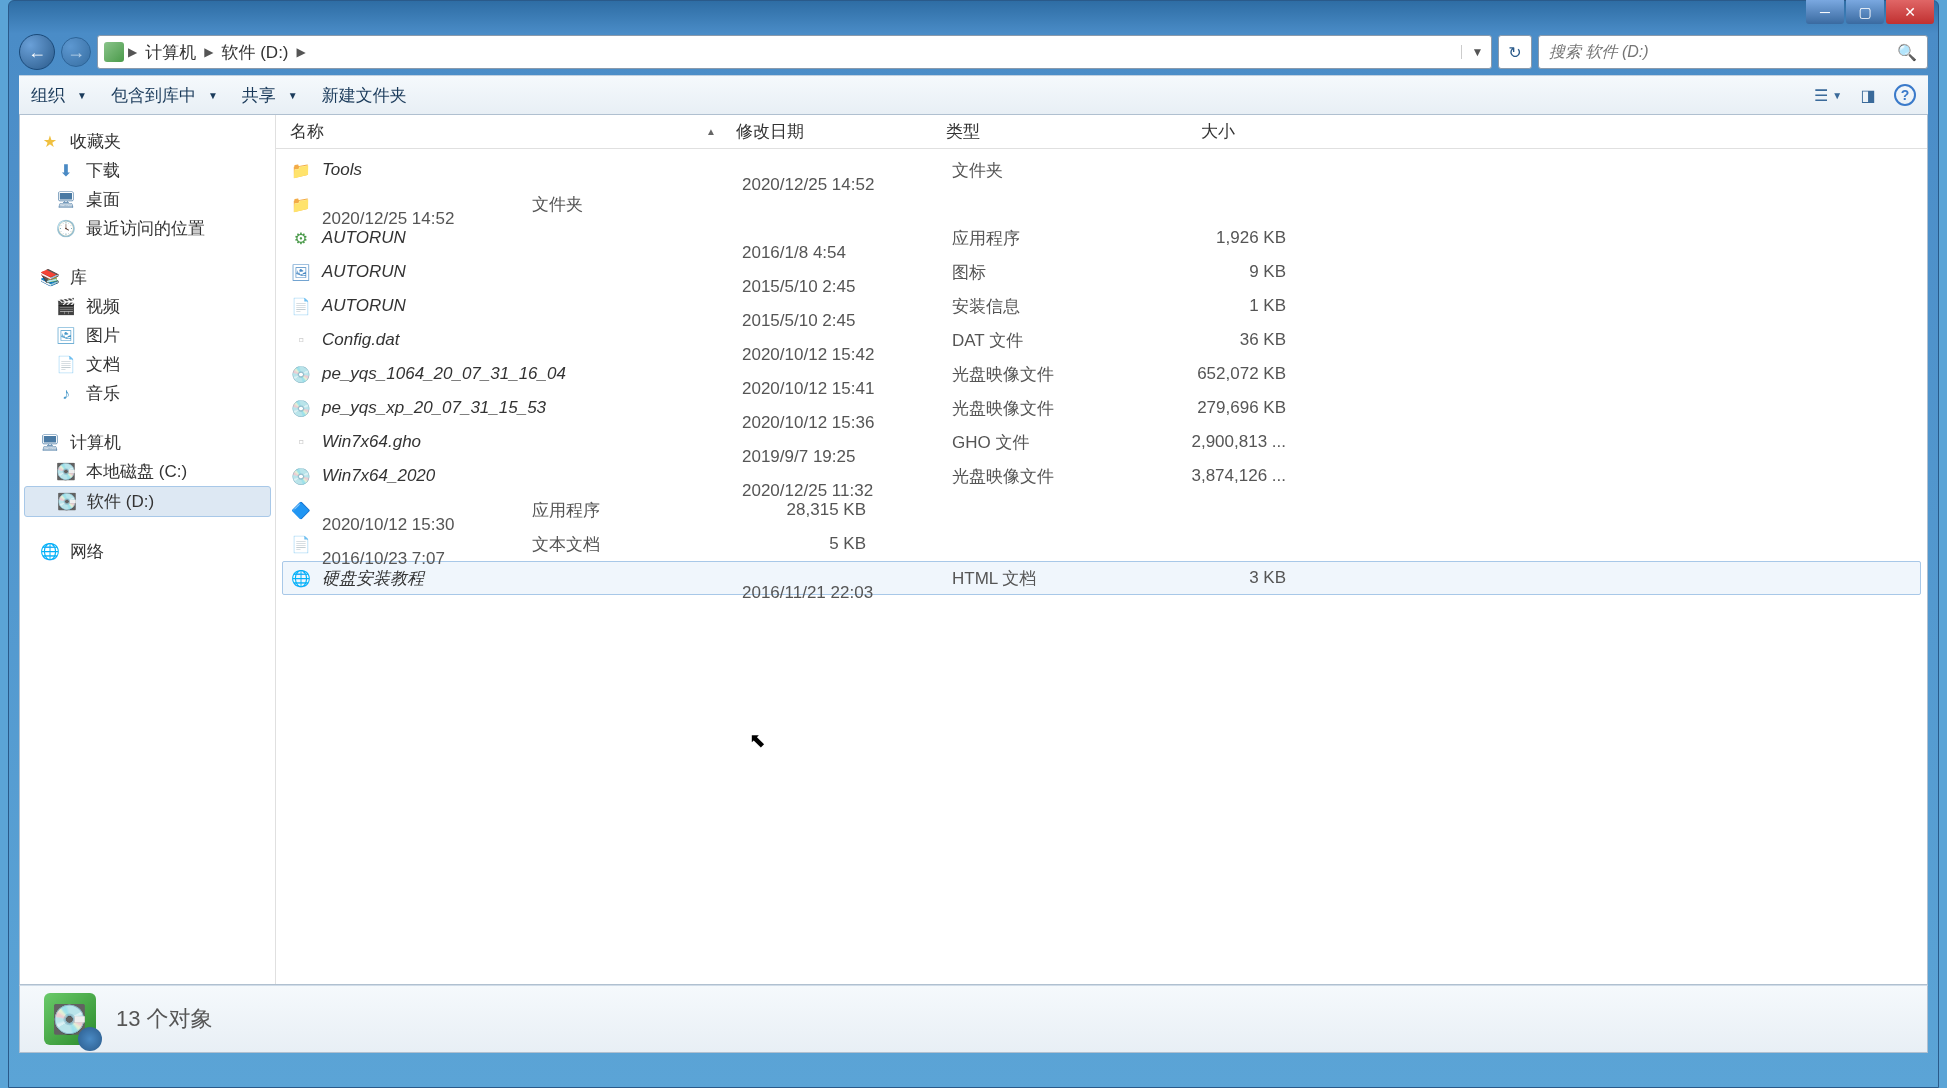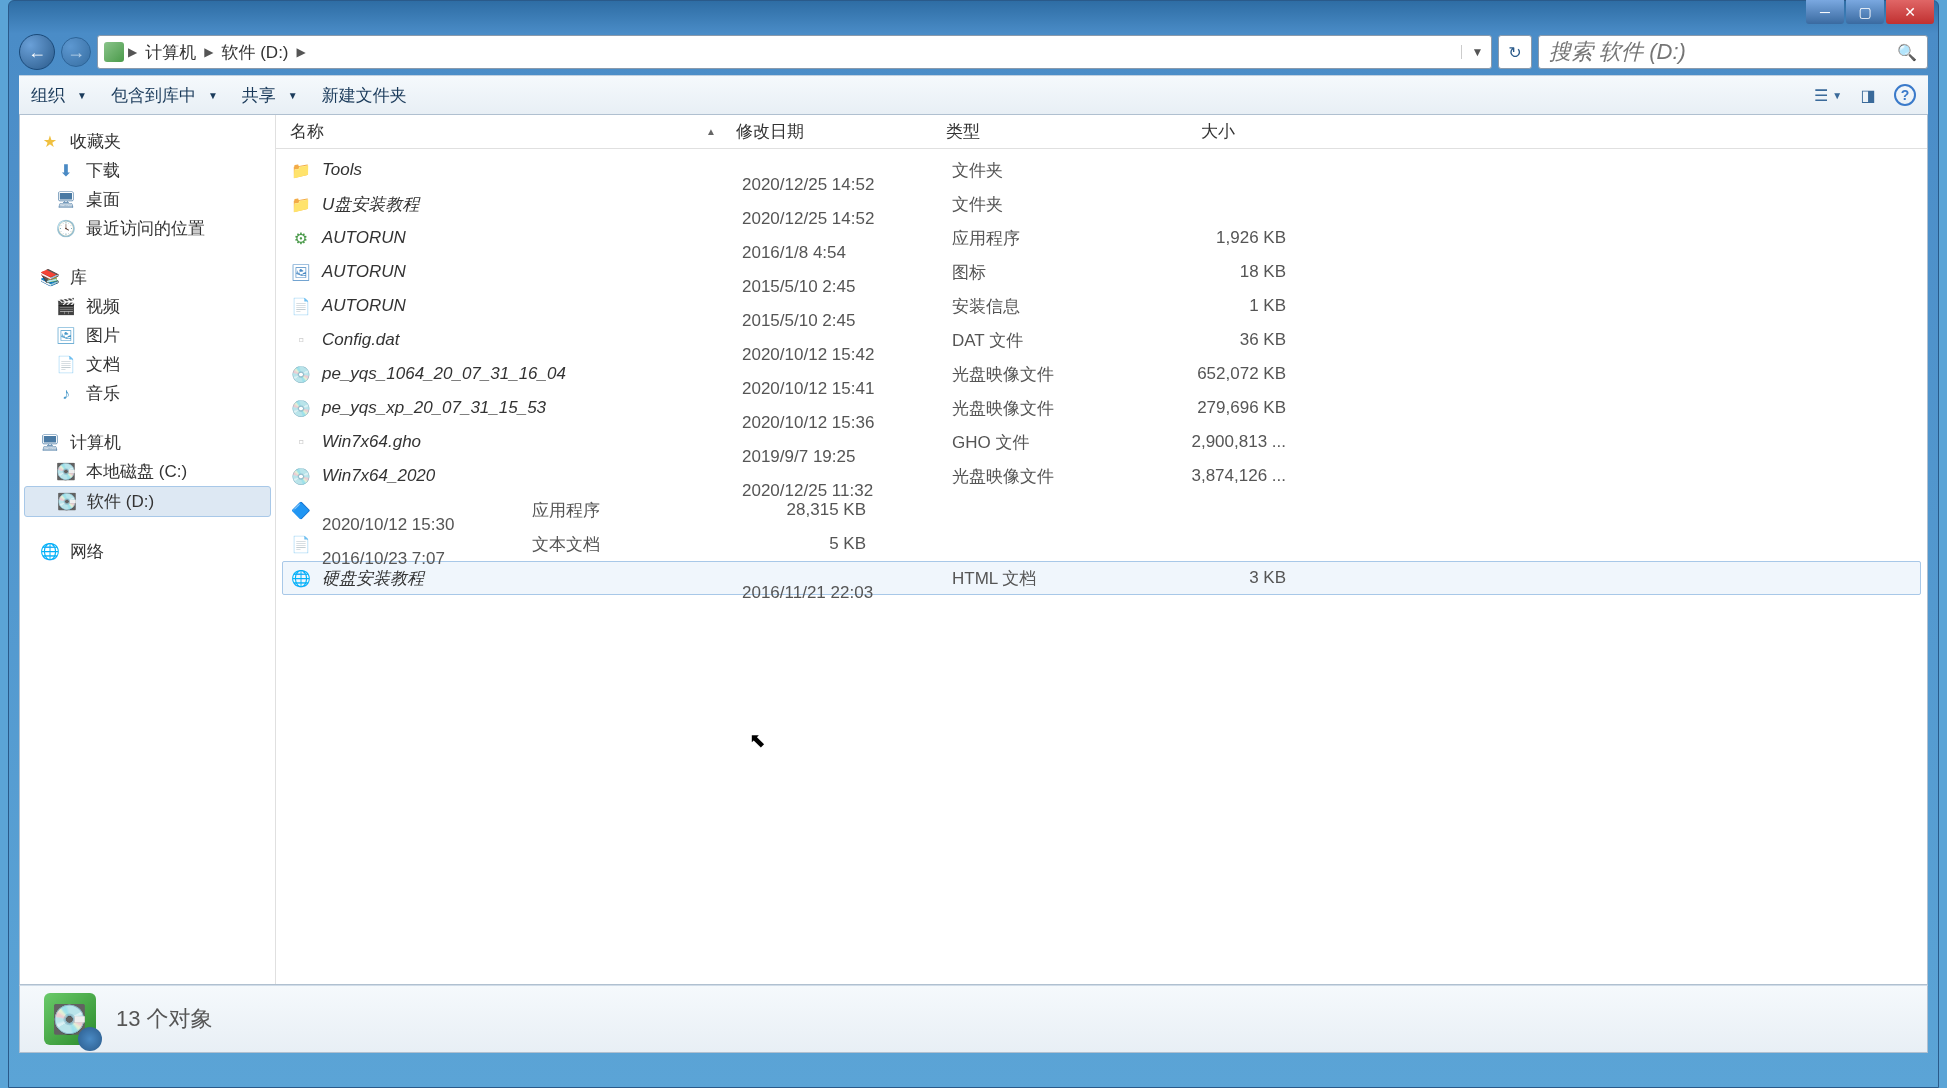--- a/index.html
+++ b/index.html
@@ -14,21 +14,21 @@
 .nav-area { height: 46px; margin: 0 10px; display: flex; align-items: center; gap: 6px; }
 .nav-btn { width: 36px; height: 36px; border-radius: 50%; background: radial-gradient(circle at 30% 30%, #6aa0d8, #2a5a8a); border: 1px solid #1a4a7a; display: flex; align-items: center; justify-content: center; color: white; font-size: 18px; }
 .nav-btn.fwd { width: 30px; height: 30px; opacity: 0.6; }
 .addr-bar { flex: 1; height: 34px; background: white; border: 1px solid #8a9aac; border-radius: 3px; display: flex; align-items: center; padding: 0 6px; gap: 4px; }
 .addr-icon { width: 20px; height: 20px; background: linear-gradient(135deg, #8ac48a, #4a9a4a); border-radius: 3px; }
 .addr-crumb { font-size: 17px; color: #333; padding: 0 4px; }
 .addr-sep { color: #555; font-size: 12px; }
 .addr-drop { width: 24px; text-align: center; color: #555; border-left: 1px solid #ccc; font-size: 12px; padding-left: 8px; }
 .refresh-btn { width: 34px; height: 34px; background: white; border: 1px solid #8a9aac; border-radius: 3px; display: flex; align-items: center; justify-content: center; color: #2a5a8a; font-size: 16px; }
 .search-box { width: 390px; height: 34px; background: white; border: 1px solid #8a9aac; border-radius: 3px; display: flex; align-items: center; padding: 0 10px; }
-.search-box input { border: none; flex: 1; font-size: 22px; outline: none; font-style: italic; color: #888; }
+.search-box input { border: none; flex: 1; font-size: 16px; outline: none; font-style: italic; color: #888; }
 .search-icon { color: #2a5a8a; font-size: 16px; }
 .toolbar { height: 40px; background: linear-gradient(to bottom, #f5f9fc, #e8eff5); border-top: 1px solid #c0d0e0; border-bottom: 1px solid #b0c0d0; margin: 0 10px; display: flex; align-items: center; padding: 0 12px; gap: 24px; }
 .tb-item { font-size: 17px; color: #1a3a5a; display: flex; align-items: center; gap: 12px; }
 .tb-arrow { font-size: 10px; }
 .tb-right { margin-left: auto; display: flex; align-items: center; gap: 12px; }
 .tb-icon { width: 28px; height: 24px; display: flex; align-items: center; justify-content: center; color: #3a6a9a; }
 .content { display: flex; height: 870px; margin: 0 10px; background: white; border: 1px solid #b0c0d0; border-top: none; }
 .sidebar { width: 256px; border-right: 1px solid #e0e0e0; padding: 12px 0; overflow-y: auto; }
 .sb-group { margin-bottom: 20px; }
 .sb-item { display: flex; align-items: center; padding: 3px 12px 3px 36px; font-size: 17px; color: #333; gap: 10px; cursor: default; }
@@ -212,38 +212,37 @@
       <div class="file-list" id="file-list">
           <div class="file-row">
             <span class="file-ico ico-folder">📁</span>
             <span class="fname">Tools</span>
             <span class="fdate">2020/12/25 14:52</span>
             <span class="ftype">文件夹</span>
             <span class="fsize"></span>
           </div>
           <div class="file-row">
             <span class="file-ico ico-folder">📁</span>
-            <span class="fname">U盘安装教程</span>
             <span class="fdate">2020/12/25 14:52</span>
             <span class="ftype">文件夹</span>
             <span class="fsize"></span>
           </div>
           <div class="file-row">
             <span class="file-ico ico-exe">⚙</span>
             <span class="fname">AUTORUN</span>
             <span class="fdate">2016/1/8 4:54</span>
             <span class="ftype">应用程序</span>
             <span class="fsize">1,926 KB</span>
           </div>
           <div class="file-row">
             <span class="file-ico ico-ico">🖼</span>
             <span class="fname">AUTORUN</span>
             <span class="fdate">2015/5/10 2:45</span>
             <span class="ftype">图标</span>
-            <span class="fsize">18 KB</span>
+            <span class="fsize">9 KB</span>
           </div>
           <div class="file-row">
             <span class="file-ico ico-inf">📄</span>
             <span class="fname">AUTORUN</span>
             <span class="fdate">2015/5/10 2:45</span>
             <span class="ftype">安装信息</span>
             <span class="fsize">1 KB</span>
           </div>
           <div class="file-row">
             <span class="file-ico ico-dat">▫</span>

